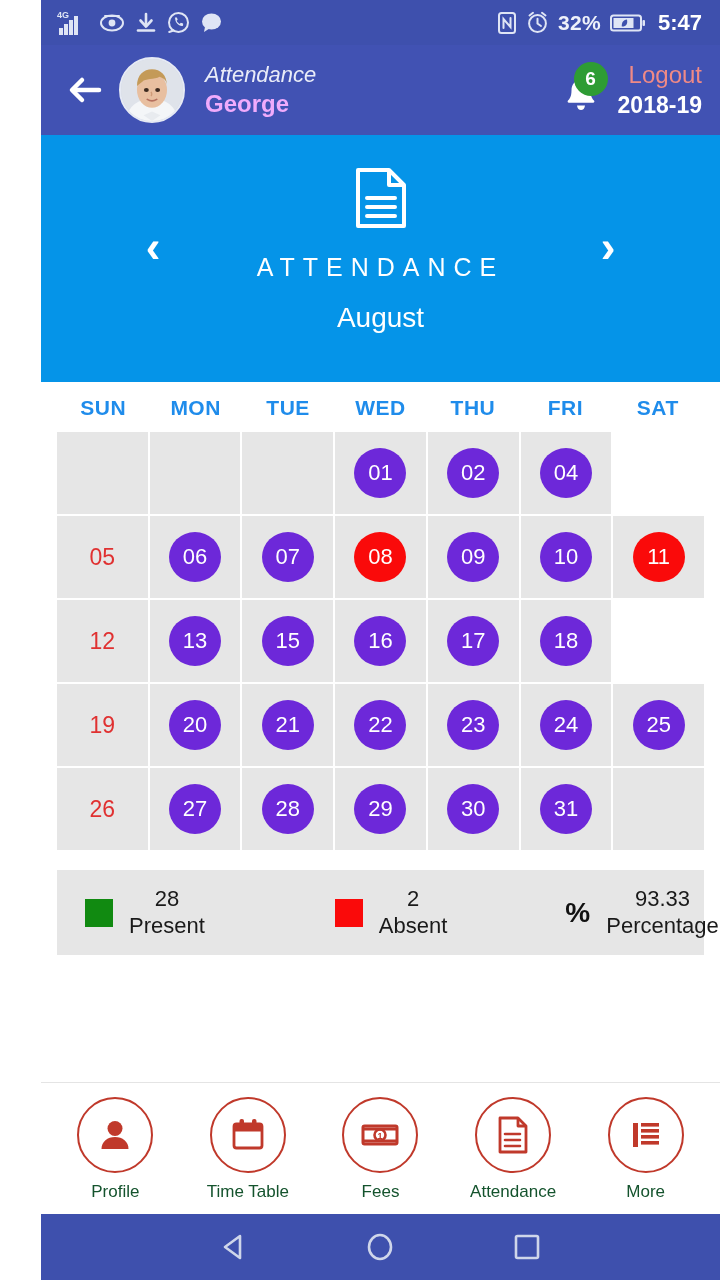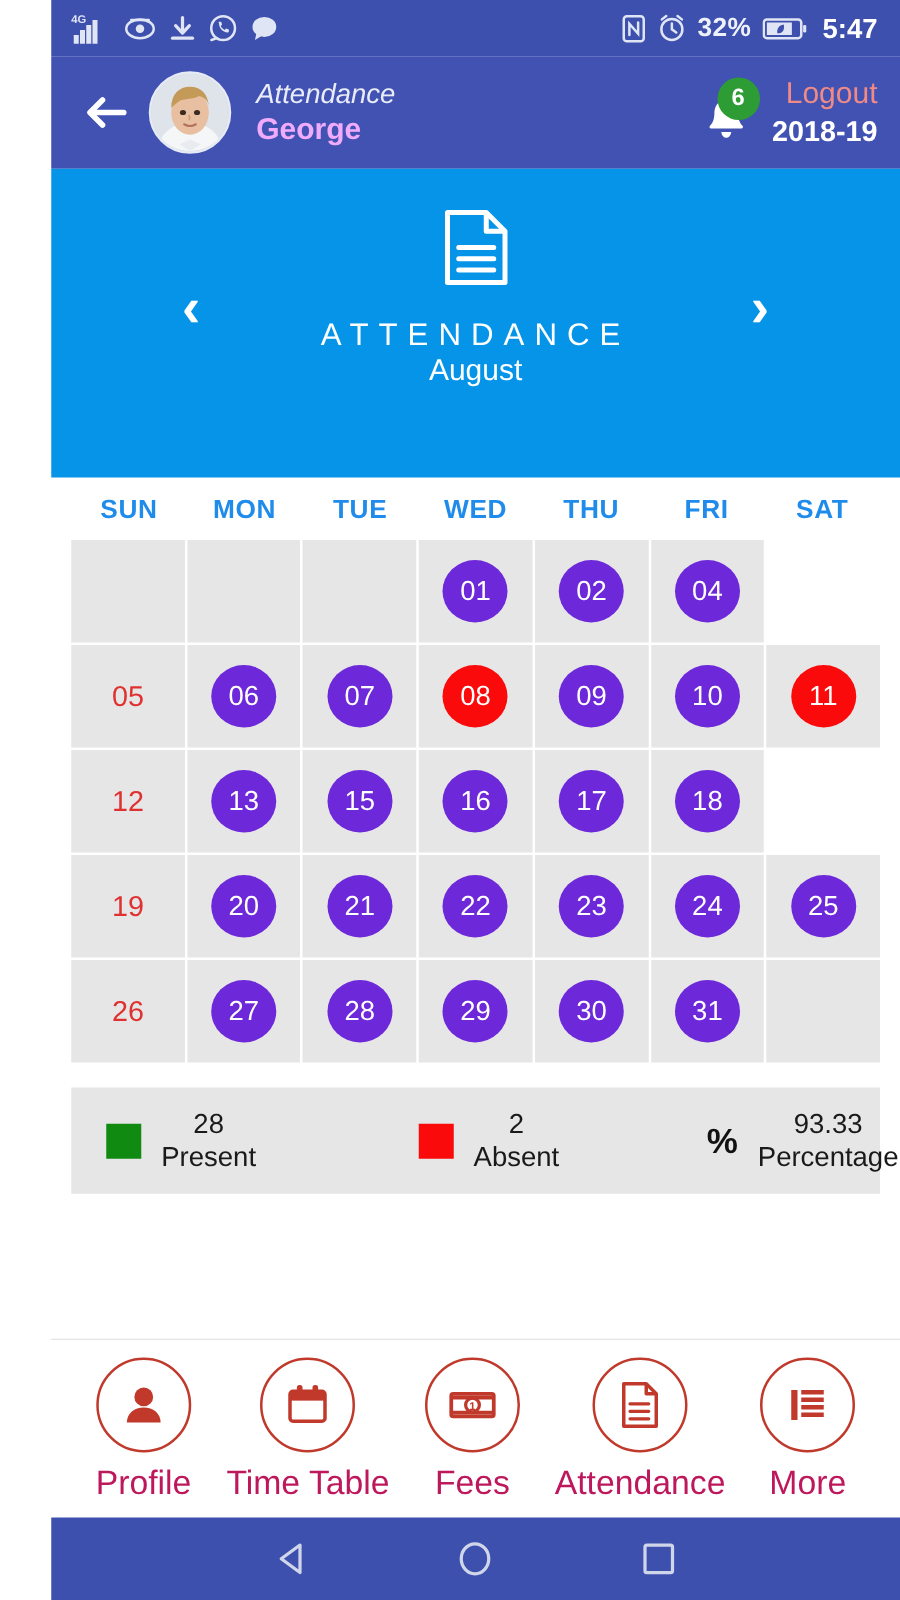--- a/index.html
+++ b/index.html
@@ -61,21 +61,21 @@
     background:#0594e8; height:247px;
     position:relative; display:flex; flex-direction:column;
     align-items:center; justify-content:flex-start; padding-top:32px;
     flex:0 0 247px;
   }
   .doc-icon { width:56px; height:62px; }
   .banner-title {
     margin-top:20px; color:#ffffff; font-size:25px; letter-spacing:8px;
     font-weight:400;
   }
-  .banner-month { margin-top:0; color:#ffffff; font-size:24px; }
+  .banner-month { margin-top:20px; color:#ffffff; font-size:28px; }
   .nav-chev {
     position:absolute; top:82px; width:60px; height:60px;
     display:flex; align-items:center; justify-content:center;
     color:#fff; font-size:44px; font-weight:bold; line-height:1;
   }
   .chev-left { left:82px; }
   .chev-right { right:82px; }
 
   
   .calendar { padding:0 16px; background:#fff; }
@@ -121,21 +121,21 @@
     display:grid; grid-template-columns:repeat(5,1fr);
     padding:14px 8px 12px; background:#fff;
     flex:0 0 auto;
   }
   .navitem { display:flex; flex-direction:column; align-items:center; gap:9px; }
   .navcircle {
     width:76px; height:76px; border-radius:50%;
     border:2.5px solid #c0392b;
     display:flex; align-items:center; justify-content:center;
   }
-  .navlabel { font-size:27px; color:#be185d; }
+  .navlabel { font-size:17px; color:#14532d; }
 
   
   .androidbar {
     height:66px; background:#3e50ad;
     display:flex; align-items:center; justify-content:space-around;
     padding:0 120px; flex:0 0 66px;
   }
   .abtn { width:46px; height:46px; display:flex; align-items:center; justify-content:center; }
 </style>
 </head>

